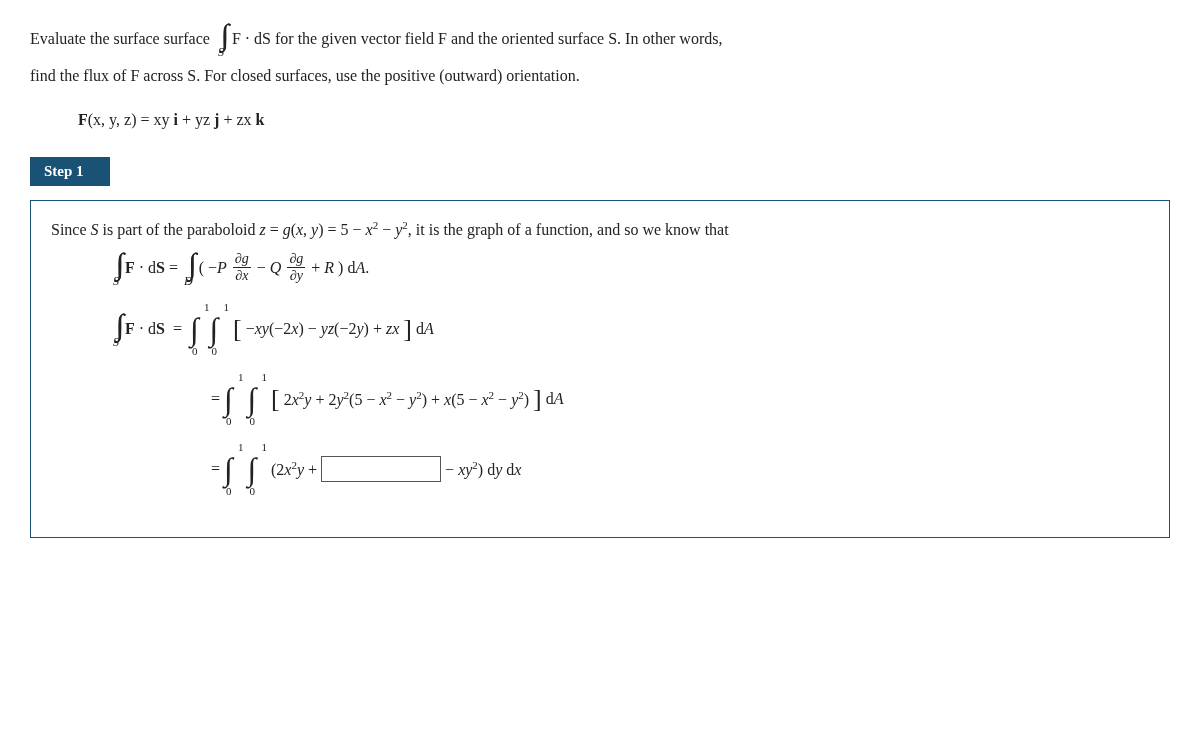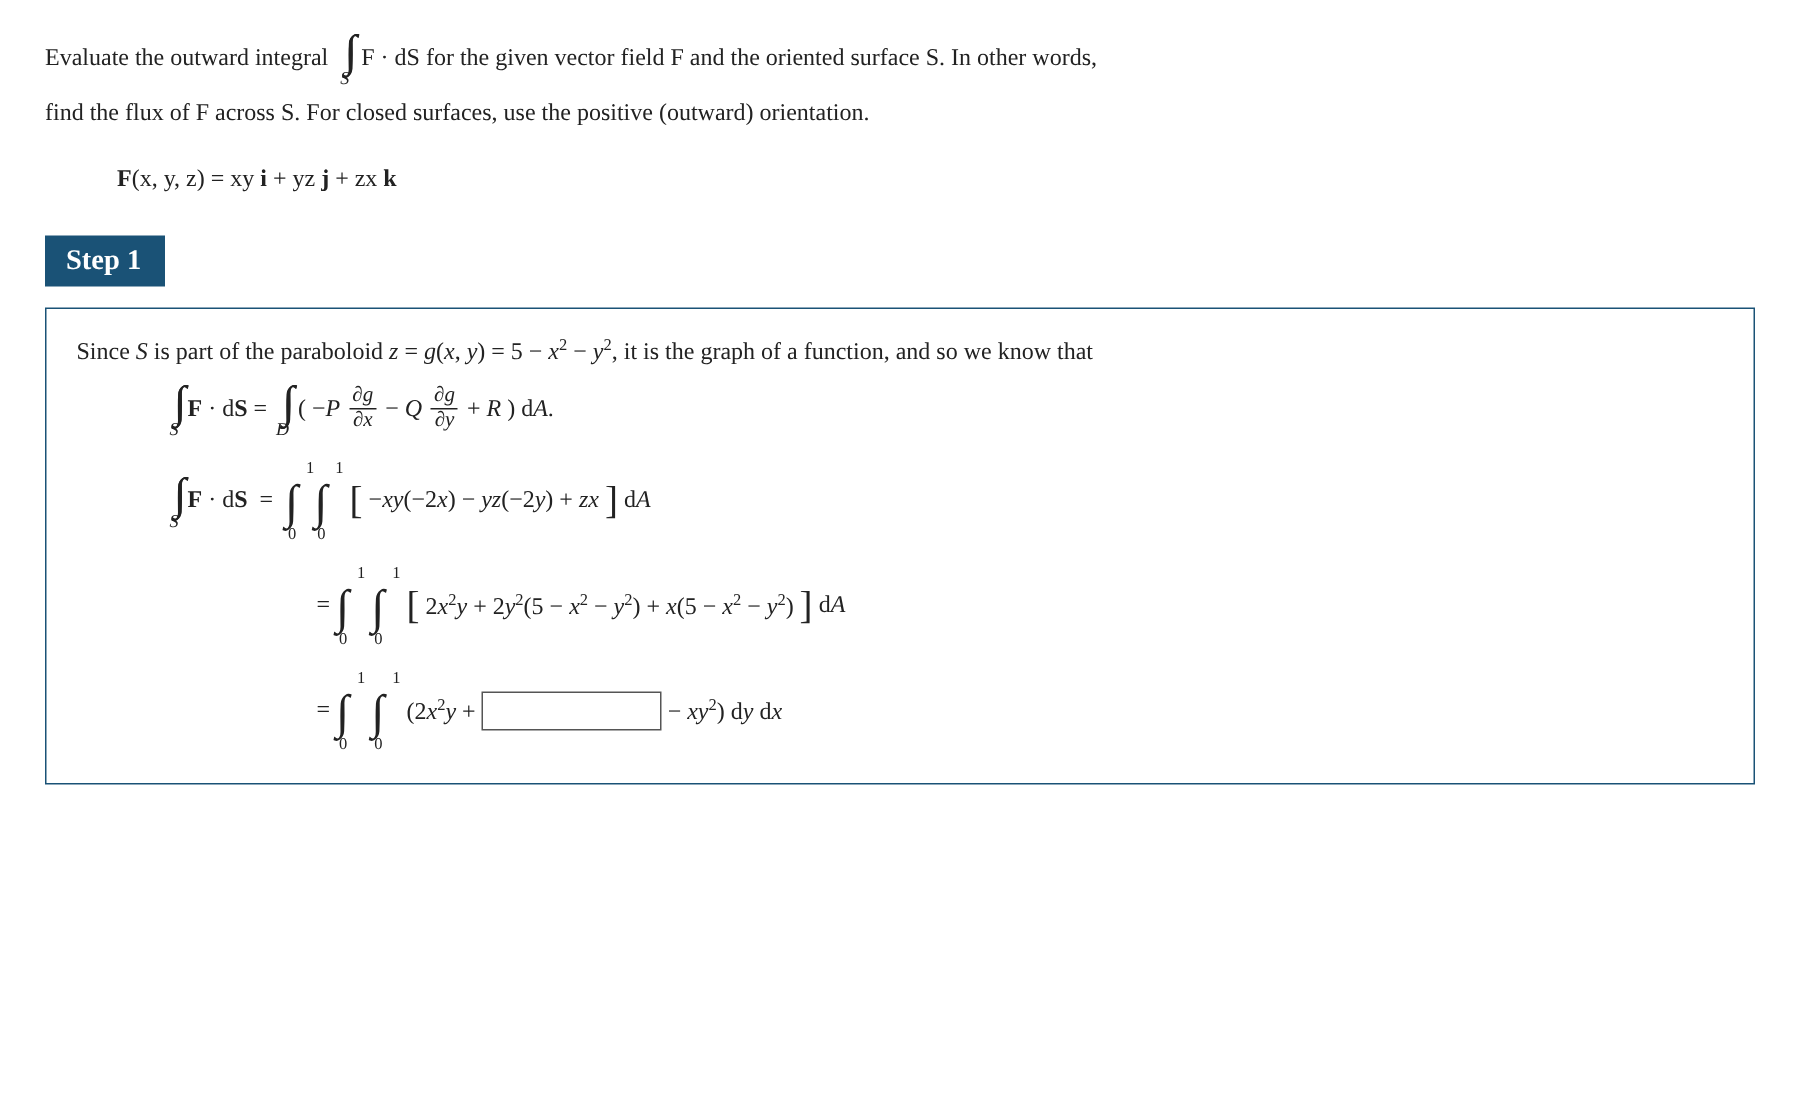--- a/index.html
+++ b/index.html
@@ -56,29 +56,29 @@
       font-style: italic;
       margin-top: -4px;
       letter-spacing: 0;
     }
 
     
     .step-banner {
       background: #1a5276;
       color: #ffffff;
       font-weight: bold;
-      font-size: 19px;
+      font-size: 15px;
       padding: 6px 14px;
       display: inline-block;
       margin-bottom: 0;
       min-width: 80px;
     }
     .step-section {
       border: 1.5px solid #1a5276;
-      padding: 16px 20px 6px 20px;
+      padding: 16px 20px 26px 20px;
       margin-top: 0;
       margin-bottom: 10px;
     }
     .math-centered {
       margin-left: 80px;
       display: flex;
       align-items: center;
       gap: 4px;
       flex-wrap: wrap;
       margin-bottom: 14px;
@@ -137,21 +137,21 @@
     }
   </style>
 </head>
 <body>
 
 
 
 
 <div class="intro-block">
   <div class="intro-line1">
-    <span>Evaluate the outward integral</span>
+    <span>Evaluate the surface surface</span>
 
     <span class="dbl-int">
       <span class="int-sym">∫∫</span>
       <span class="int-sub"><span>S</span></span>
     </span>
     <span>F · dS for the given vector field F and the oriented surface S. In other words,</span>
   </div>
   <div class="intro-line2">find the flux of F across S. For closed surfaces, use the positive (outward) orientation.</div>
 </div>
 

